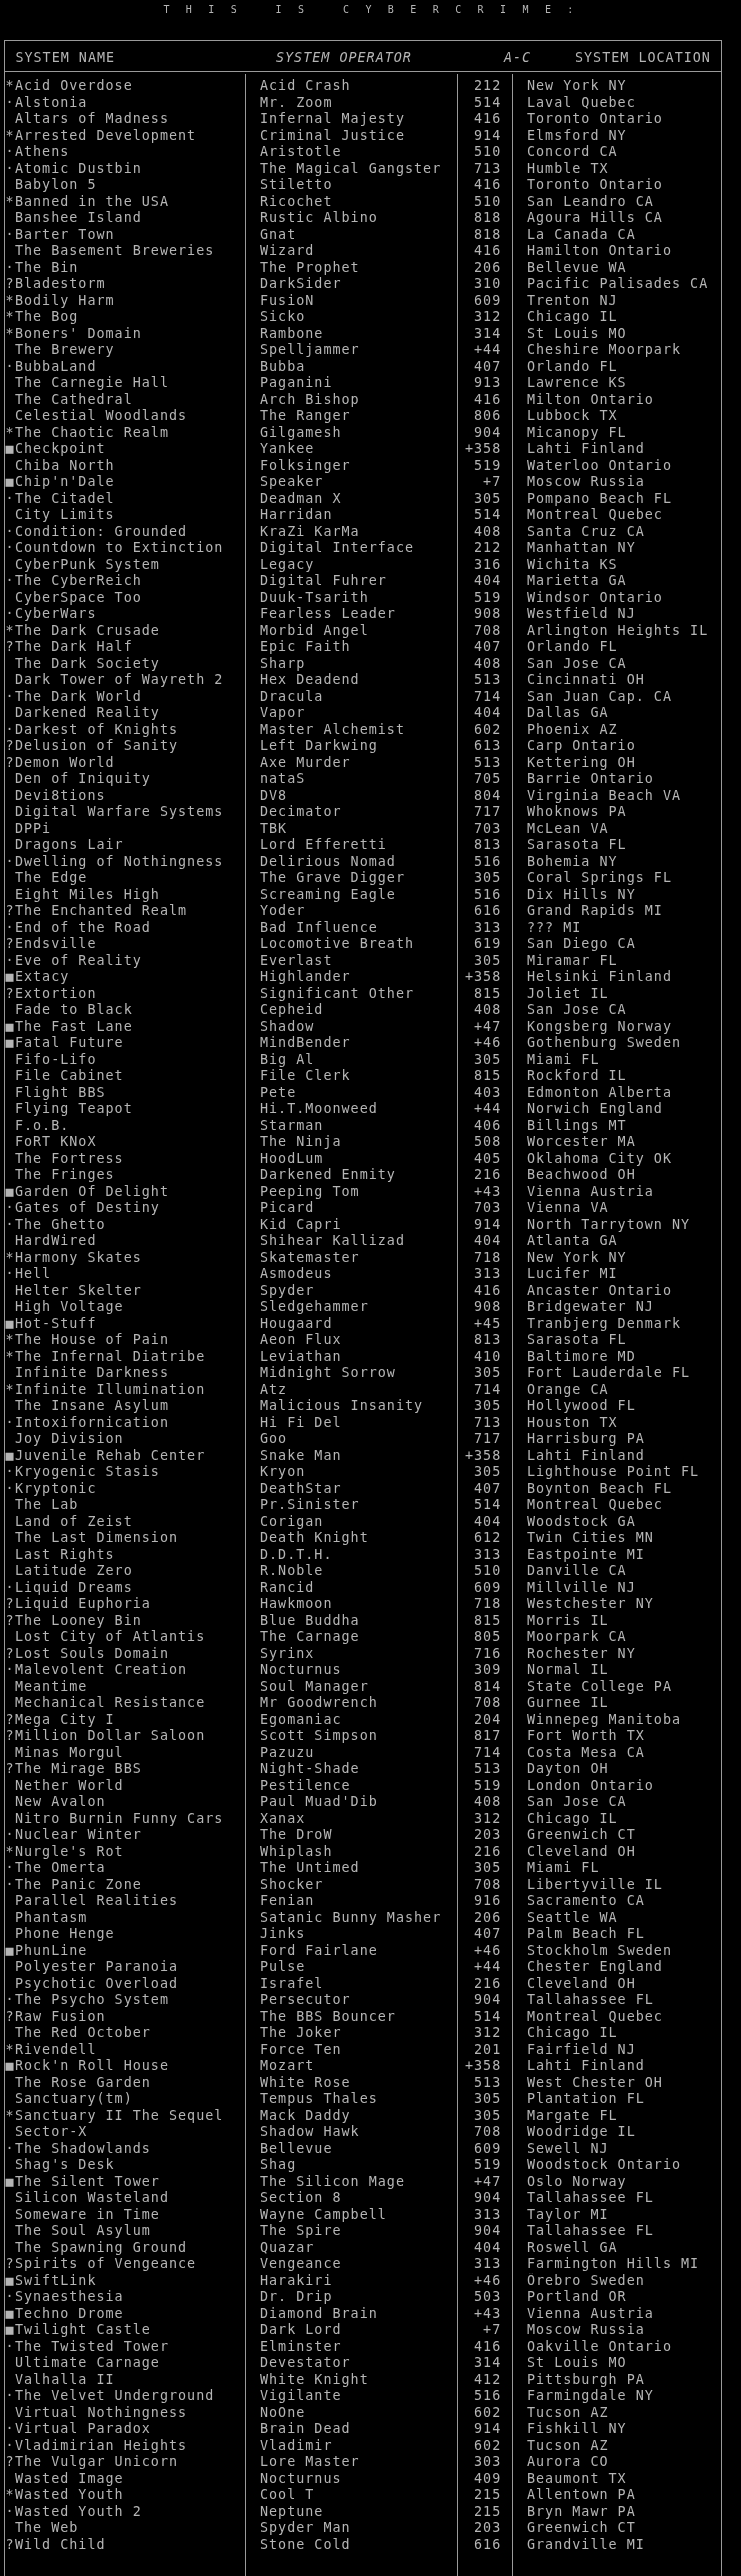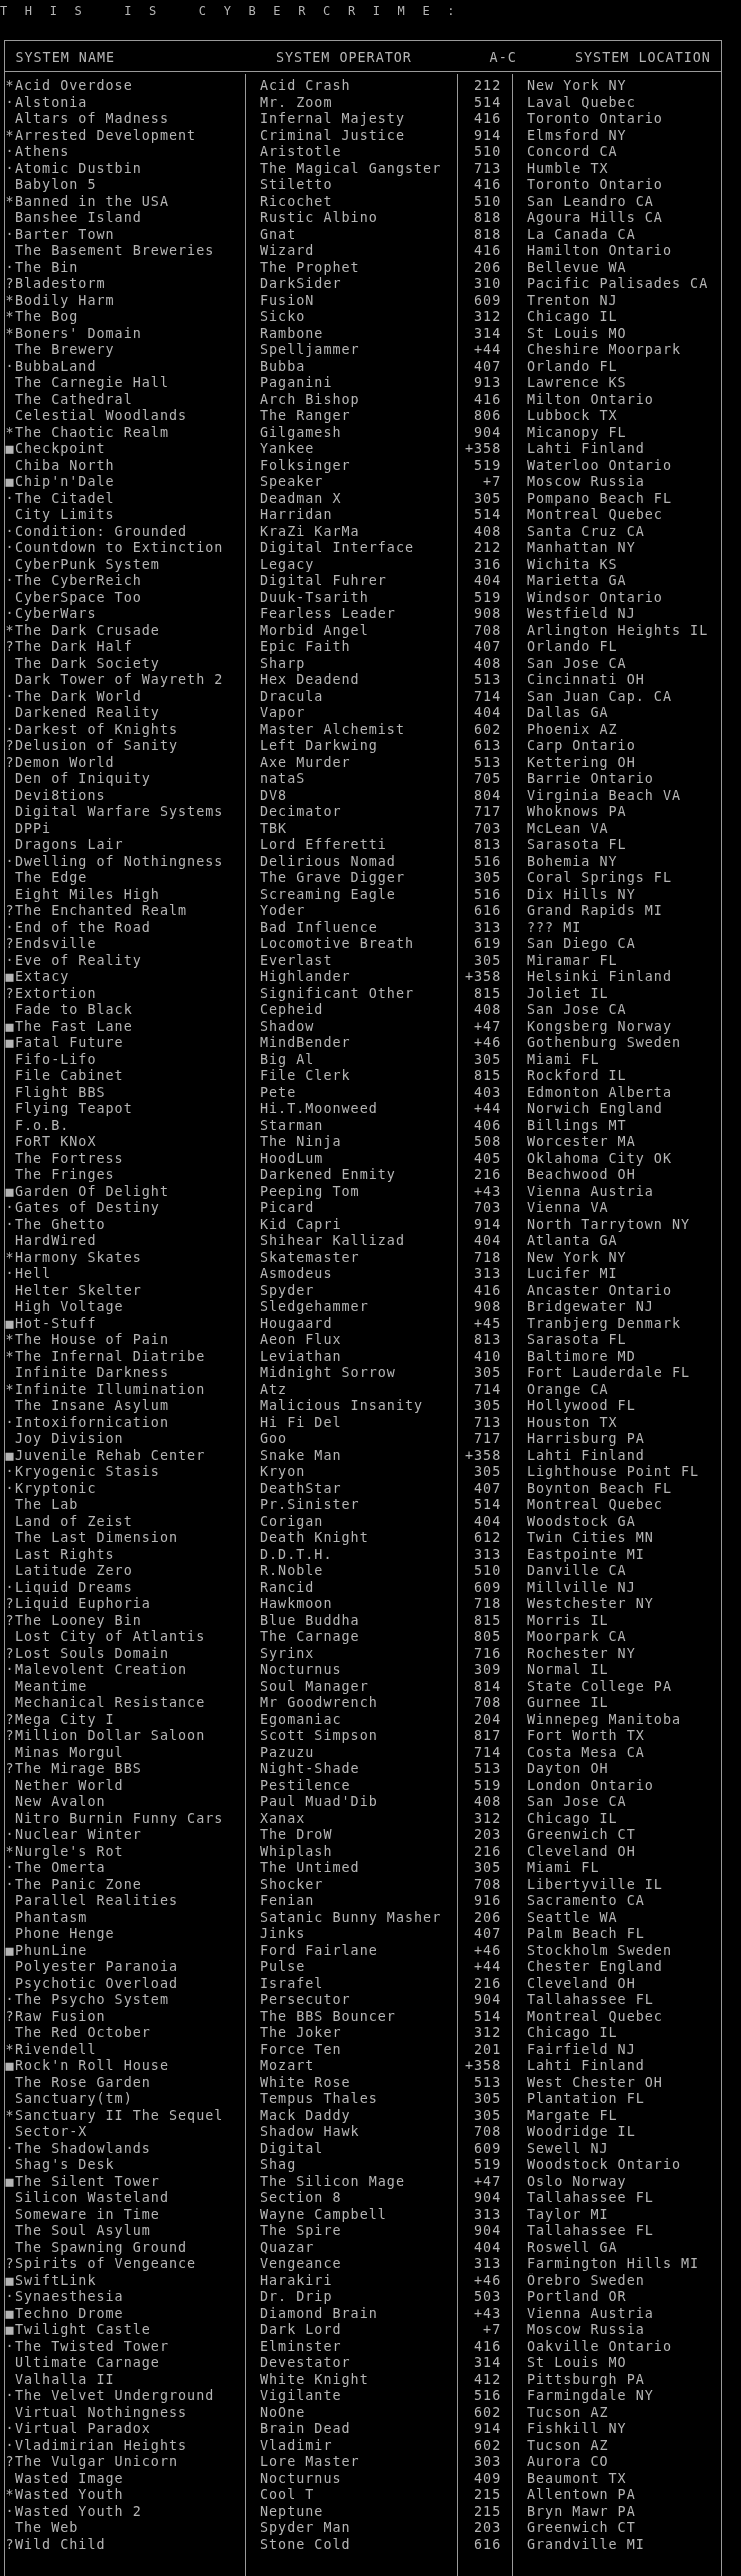--- a/index.html
+++ b/index.html
@@ -6,35 +6,35 @@
     --bg:#000000; --fg:#b5b5b5; --border:#9a9a9a;
   }
   *{margin:0;padding:0;box-sizing:border-box;}
   html,body{background:var(--bg);}
   body{
     position:relative;width:742px;height:3066px;overflow:hidden;
     font-family:"DejaVu Sans Mono","Liberation Mono",monospace;
     color:var(--fg);font-size:13.4px;letter-spacing:1px;
   }
   .title{
-    position:absolute;top:4.1px;left:0;width:100%;
-    font-size:12px;letter-spacing:5.2px;white-space:pre;
+    position:absolute;top:4.1px;left:0;width:100%;text-align:center;
+    font-size:10px;letter-spacing:5.2px;white-space:pre;
   }
   .bbs-table{
     position:absolute;left:3.6px;top:40px;width:718px;height:2571px;
     border:1.5px solid var(--border);
   }
   .thead{
     height:31px;border-bottom:1.5px solid var(--border);
     display:grid;grid-template-columns:241px 212px 56px auto;
     align-items:center;padding-top:2.1px;gap:16px;
   }
   .th-name{padding-left:10.8px;}
-  .th-op{padding-left:14.4px;}
-  .th-ac{text-align:left;}
+  .th-op{padding-left:14.4px;font-style:italic;}
+  .th-ac{text-align:center;font-style:italic;}
   .th-loc{padding-left:13.4px;}
   .tbody{position:relative;}
   .vdiv{position:absolute;top:33px;bottom:0;width:1.5px;background:var(--border);}
   .vdiv.v1{left:240px;} .vdiv.v2{left:452px;} .vdiv.v3{left:507px;}
   .row{
     display:grid;grid-template-columns:241px 212px 56px auto;
     height:16.5px;line-height:16.5px;white-space:pre;
   }
   .row:first-child{margin-top:6px;}
   .c-name{padding-left:1px;overflow:hidden;}
@@ -177,21 +177,21 @@
       <div class="row"><div class="c-name"><span class="pfx"></span><span class="nm">Psychotic Overload</span></div><div class="c-op">Israfel</div><div class="c-ac">216</div><div class="c-loc">Cleveland OH</div></div>
       <div class="row"><div class="c-name"><span class="pfx">·</span><span class="nm">The Psycho System</span></div><div class="c-op">Persecutor</div><div class="c-ac">904</div><div class="c-loc">Tallahassee FL</div></div>
       <div class="row"><div class="c-name"><span class="pfx">?</span><span class="nm">Raw Fusion</span></div><div class="c-op">The BBS Bouncer</div><div class="c-ac">514</div><div class="c-loc">Montreal Quebec</div></div>
       <div class="row"><div class="c-name"><span class="pfx"></span><span class="nm">The Red October</span></div><div class="c-op">The Joker</div><div class="c-ac">312</div><div class="c-loc">Chicago IL</div></div>
       <div class="row"><div class="c-name"><span class="pfx">*</span><span class="nm">Rivendell</span></div><div class="c-op">Force Ten</div><div class="c-ac">201</div><div class="c-loc">Fairfield NJ</div></div>
       <div class="row"><div class="c-name"><span class="pfx">■</span><span class="nm">Rock'n Roll House</span></div><div class="c-op">Mozart</div><div class="c-ac">+358</div><div class="c-loc">Lahti Finland</div></div>
       <div class="row"><div class="c-name"><span class="pfx"></span><span class="nm">The Rose Garden</span></div><div class="c-op">White Rose</div><div class="c-ac">513</div><div class="c-loc">West Chester OH</div></div>
       <div class="row"><div class="c-name"><span class="pfx"></span><span class="nm">Sanctuary(tm)</span></div><div class="c-op">Tempus Thales</div><div class="c-ac">305</div><div class="c-loc">Plantation FL</div></div>
       <div class="row"><div class="c-name"><span class="pfx">*</span><span class="nm">Sanctuary II The Sequel</span></div><div class="c-op">Mack Daddy</div><div class="c-ac">305</div><div class="c-loc">Margate FL</div></div>
       <div class="row"><div class="c-name"><span class="pfx"></span><span class="nm">Sector-X</span></div><div class="c-op">Shadow Hawk</div><div class="c-ac">708</div><div class="c-loc">Woodridge IL</div></div>
-      <div class="row"><div class="c-name"><span class="pfx">·</span><span class="nm">The Shadowlands</span></div><div class="c-op">Digital</div><div class="c-ac">609</div><div class="c-loc">Sewell NJ</div></div>
+      <div class="row"><div class="c-name"><span class="pfx">·</span><span class="nm">The Shadowlands</span></div><div class="c-op">Bellevue</div><div class="c-ac">609</div><div class="c-loc">Sewell NJ</div></div>
       <div class="row"><div class="c-name"><span class="pfx"></span><span class="nm">Shag's Desk</span></div><div class="c-op">Shag</div><div class="c-ac">519</div><div class="c-loc">Woodstock Ontario</div></div>
       <div class="row"><div class="c-name"><span class="pfx">■</span><span class="nm">The Silent Tower</span></div><div class="c-op">The Silicon Mage</div><div class="c-ac">+47</div><div class="c-loc">Oslo Norway</div></div>
       <div class="row"><div class="c-name"><span class="pfx"></span><span class="nm">Silicon Wasteland</span></div><div class="c-op">Section 8</div><div class="c-ac">904</div><div class="c-loc">Tallahassee FL</div></div>
       <div class="row"><div class="c-name"><span class="pfx"></span><span class="nm">Someware in Time</span></div><div class="c-op">Wayne Campbell</div><div class="c-ac">313</div><div class="c-loc">Taylor MI</div></div>
       <div class="row"><div class="c-name"><span class="pfx"></span><span class="nm">The Soul Asylum</span></div><div class="c-op">The Spire</div><div class="c-ac">904</div><div class="c-loc">Tallahassee FL</div></div>
       <div class="row"><div class="c-name"><span class="pfx"></span><span class="nm">The Spawning Ground</span></div><div class="c-op">Quazar</div><div class="c-ac">404</div><div class="c-loc">Roswell GA</div></div>
       <div class="row"><div class="c-name"><span class="pfx">?</span><span class="nm">Spirits of Vengeance</span></div><div class="c-op">Vengeance</div><div class="c-ac">313</div><div class="c-loc">Farmington Hills MI</div></div>
       <div class="row"><div class="c-name"><span class="pfx">■</span><span class="nm">SwiftLink</span></div><div class="c-op">Harakiri</div><div class="c-ac">+46</div><div class="c-loc">Örebro Sweden</div></div>
       <div class="row"><div class="c-name"><span class="pfx">·</span><span class="nm">Synaesthesia</span></div><div class="c-op">Dr. Drip</div><div class="c-ac">503</div><div class="c-loc">Portland OR</div></div>
       <div class="row"><div class="c-name"><span class="pfx">■</span><span class="nm">Techno Drome</span></div><div class="c-op">Diamond Brain</div><div class="c-ac">+43</div><div class="c-loc">Vienna Austria</div></div>

